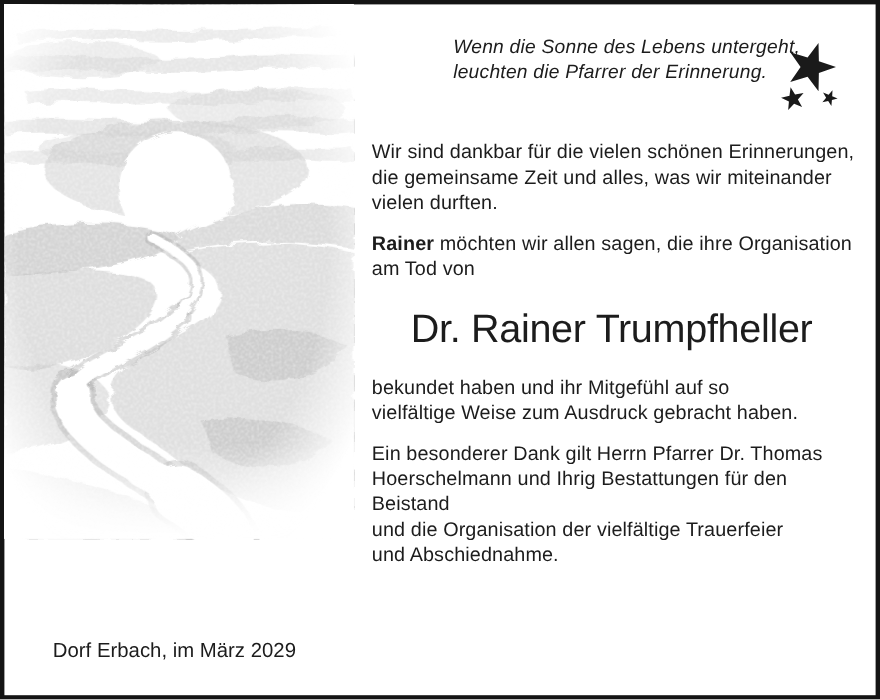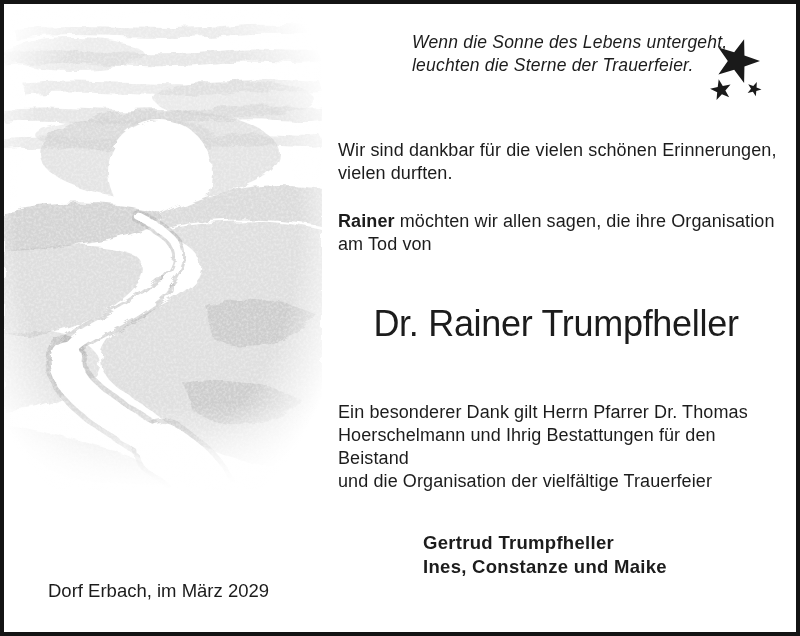--- a/index.html
+++ b/index.html
@@ -9,28 +9,28 @@
     font-family:"Liberation Sans", sans-serif; color:#1c1c1c;
   }
   .abs { position:absolute; }
   .sketch { left:0; top:0; }
   .quote {
     left:408px; top:27px; font-style:italic; font-size:17.5px;
     line-height:23px; letter-spacing:0.2px;
   }
   .stars { left:696px; top:26px; }
   .para { left:334px; width:442px; font-size:18px; line-height:23px; letter-spacing:0.1px; }
-  .p-intro   { top:135px; }
+  .p-intro   { top:123px; }
   .p-thanks  { top:206px; }
   .p-cond    { top:337px; }
   .p-special { top:397px; }
   .b { font-weight:bold; }
   .name {
     left:334px; top:274px; width:436px; text-align:center;
-    font-size:36px; font-weight:500; letter-spacing:-0.3px; line-height:42px;margin-top:25px;
+    font-size:36px; font-weight:500; letter-spacing:-0.3px; line-height:42px;
   }
   .signature {
     left:419px; top:527px; font-weight:bold; font-size:18.5px;
     line-height:24px; letter-spacing:0.3px;
   }
   .dateline { left:44px; top:576px; font-size:18.5px; }
 </style>
 </head>
 <body>
 
@@ -91,51 +91,53 @@
       <path d="M62,352 C56,384 108,412 158,444" stroke="#ffffff" stroke-width="30" fill="none" stroke-linecap="round"></path>
       <path d="M158,444 C178,456 194,470 202,486" stroke="#ffffff" stroke-width="50" fill="none" stroke-linecap="round"></path>
     </g>
     <rect width="318" height="486" filter="url(#speck)" opacity="0.5"></rect>
     <rect width="318" height="486" fill="url(#fade)"></rect>
     <rect y="400" width="318" height="86" fill="url(#fadeB)"></rect>
   </svg>
 
   <div class="abs quote">
     <div>Wenn die Sonne des Lebens untergeht,</div>
-    <div>leuchten die Sterne der Trauerfeier.</div>
+    <div>leuchten die Pfarrer der Erinnerung.</div>
   </div>
 
   <svg class="abs stars" width="82" height="76" viewBox="0 0 82 76" aria-hidden="true">
     <defs>
       <path id="st" d="M0,-1 L0.235,-0.324 L0.951,-0.309 L0.380,0.124 L0.588,0.809 L0,0.4 L-0.588,0.809 L-0.380,0.124 L-0.951,-0.309 L-0.235,-0.324 Z"></path>
     </defs>
     <use href="#st" fill="#1a1a1a" transform="translate(37,31) rotate(18) scale(23)"></use>
     <use href="#st" fill="#1a1a1a" transform="translate(21,60) rotate(-12) scale(11)"></use>
     <use href="#st" fill="#1a1a1a" transform="translate(54,59) rotate(22) scale(7.5)"></use>
   </svg>
 
   <div class="abs para p-intro">
     <div>Wir sind dankbar für die vielen schönen Erinnerungen,</div>
+    <div>die gemeinsame Zeit und alles, was wir miteinander</div>
     <div>vielen durften.</div>
   </div>
 
   <div class="abs para p-thanks">
     <div><span class="b">Rainer</span><span> möchten wir allen sagen, die ihre Organisation</span></div>
     <div>am Tod von</div>
   </div>
 
   <div class="abs name">Dr. Rainer Trumpfheller</div>
 
+  <div class="abs para p-cond">
+    <div>bekundet haben und ihr Mitgefühl auf so</div>
+    <div>vielfältige Weise zum Ausdruck gebracht haben.</div>
+  </div>
 
   <div class="abs para p-special">
     <div>Ein besonderer Dank gilt Herrn Pfarrer Dr. Thomas</div>
     <div>Hoerschelmann und Ihrig Bestattungen für den Beistand</div>
     <div>und die Organisation der vielfältige Trauerfeier</div>
+    <div>und Abschiednahme.</div>
   </div>
 
-  <div class="abs signature">
-    <div>Gertrud Trumpfheller</div>
-    <div>Ines, Constanze und Maike</div>
-  </div>
 
   <div class="abs dateline">Dorf Erbach, im März 2029</div>
 
 </div>
 
 </body></html>

